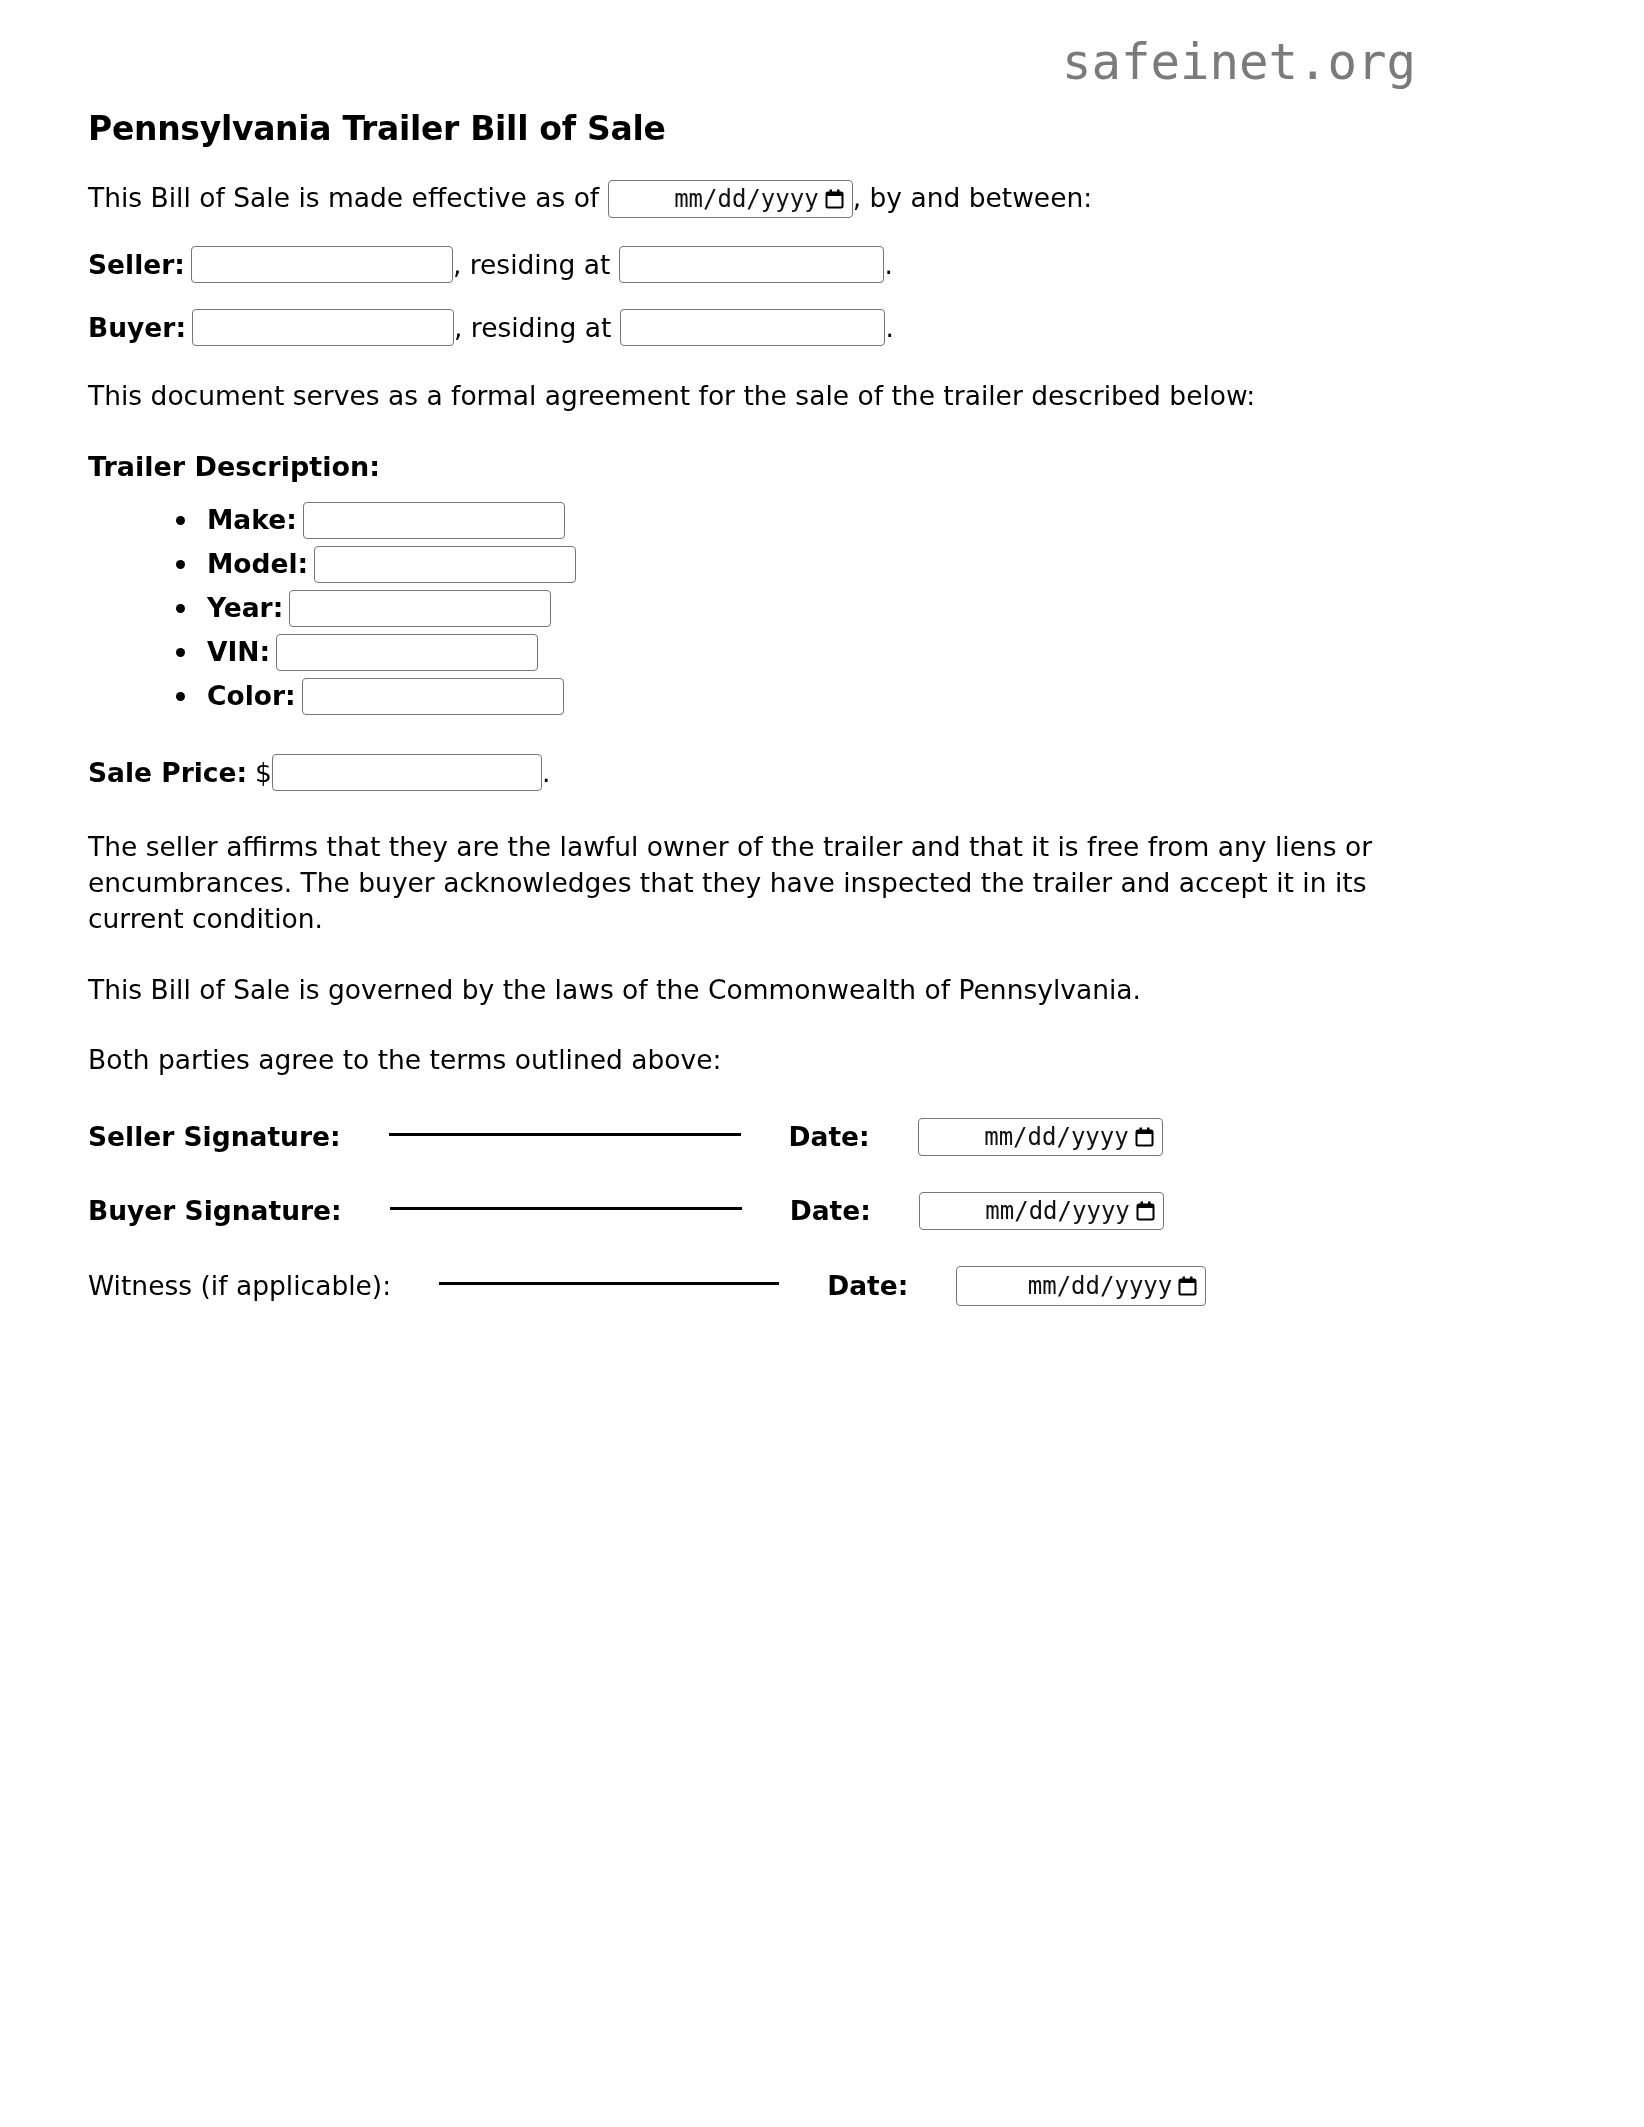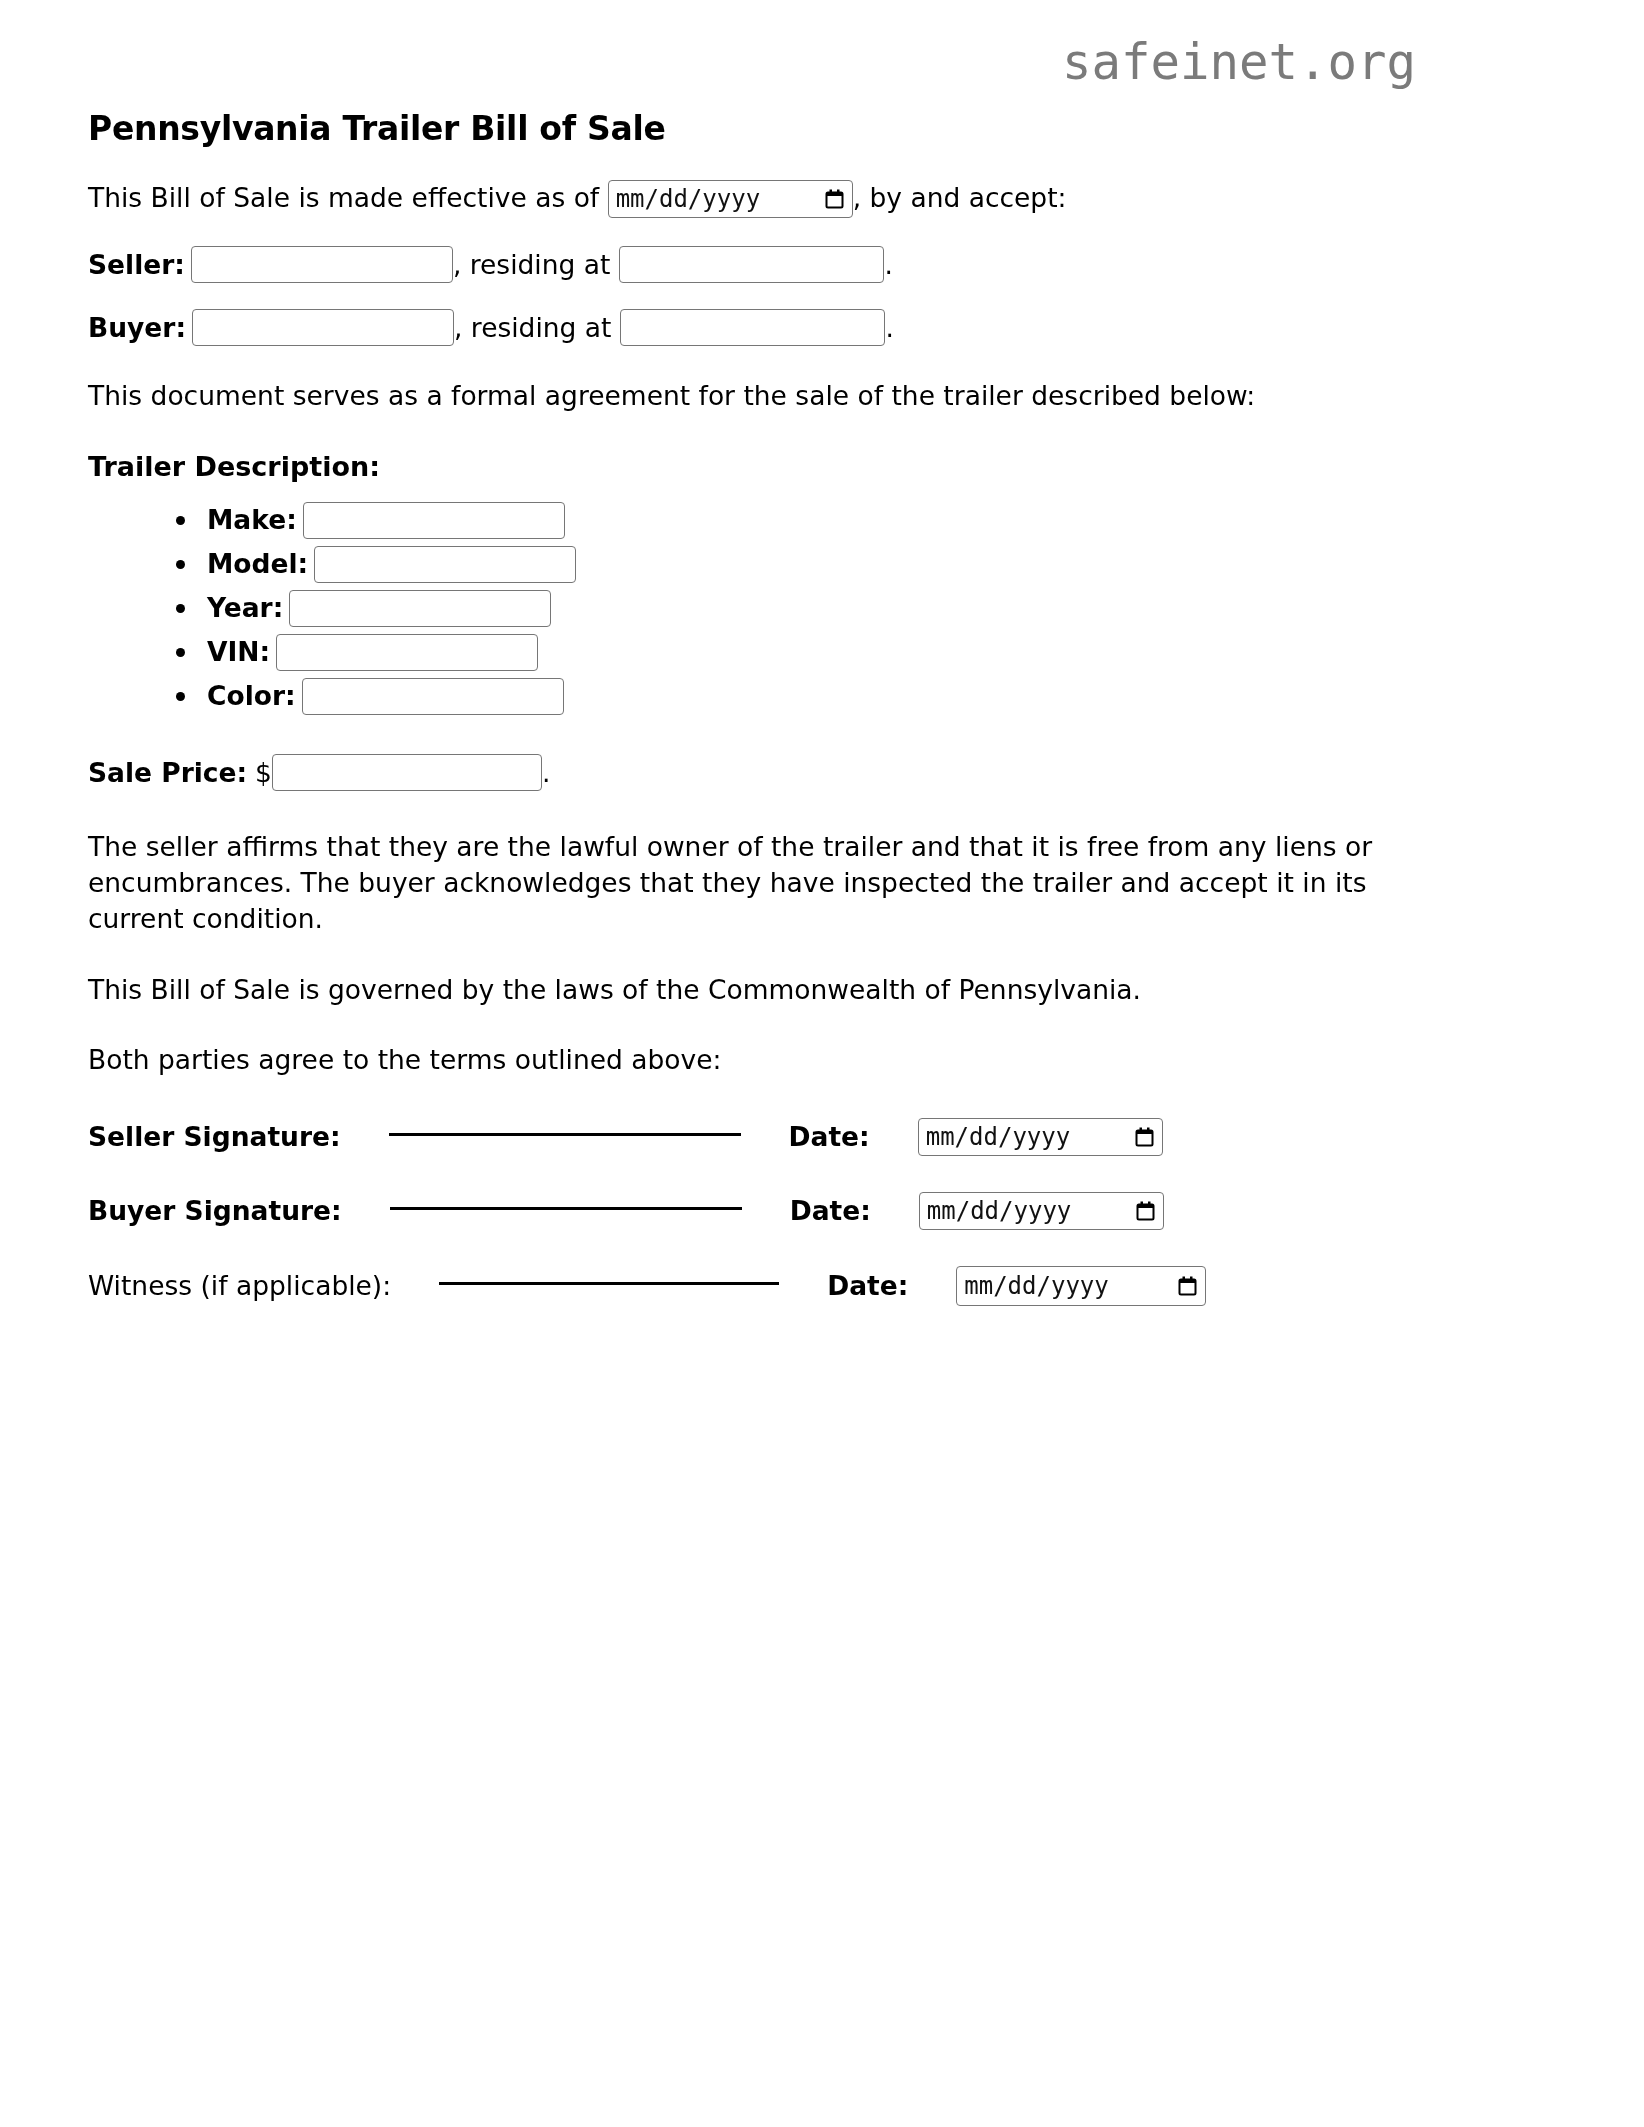--- a/index.html
+++ b/index.html
@@ -92,21 +92,21 @@
 
   input.w-name { width: 262px; }
   input.w-addr { width: 265px; }
   input.w-desc { width: 262px; }
   input.w-price { width: 270px; }
 
   
   .datefield {
     display: inline-flex;
     align-items: center;
-    justify-content: space-between;
+    justify-content: flex-end;
     box-sizing: border-box;
     border: 1px solid #767676;
     border-radius: 4px;
     background: #ffffff;
     height: 38px;
     width: 245px;
     padding: 0 8px 0 7px;
     vertical-align: middle;
   }
   .datefield .dtext {
@@ -215,21 +215,21 @@
   <p class="para"><span>This Bill of Sale is made effective as of </span><span class="datefield">
         <span class="dtext">mm/dd/yyyy</span>
         <span class="cal-icon">
           <svg width="19" height="20" viewBox="0 0 19 20">
           <rect x="1.5" y="3.5" width="16" height="15" rx="1.5" fill="none" stroke="#000" stroke-width="2"></rect>
           <rect x="1.5" y="3.5" width="16" height="3.5" fill="#000"></rect>
           <rect x="4.5" y="0.5" width="2.5" height="4.5" fill="#000"></rect>
           <rect x="12" y="0.5" width="2.5" height="4.5" fill="#000"></rect>
         </svg>
         </span>
-      </span><span>, by and accept:</span></p>
+      </span><span>, by and between:</span></p>
 
   <div class="row seller-row">
     <span class="lbl-bold">Seller:</span>
     <span style="width:6px"></span>
     <input class="txt w-name" type="text" value="" style="">
     <span class="lbl-reg">, residing at</span>
     <span style="width:9px"></span>
     <input class="txt w-addr" type="text" value="" style="">
     <span class="lbl-reg">.</span>
   </div>

